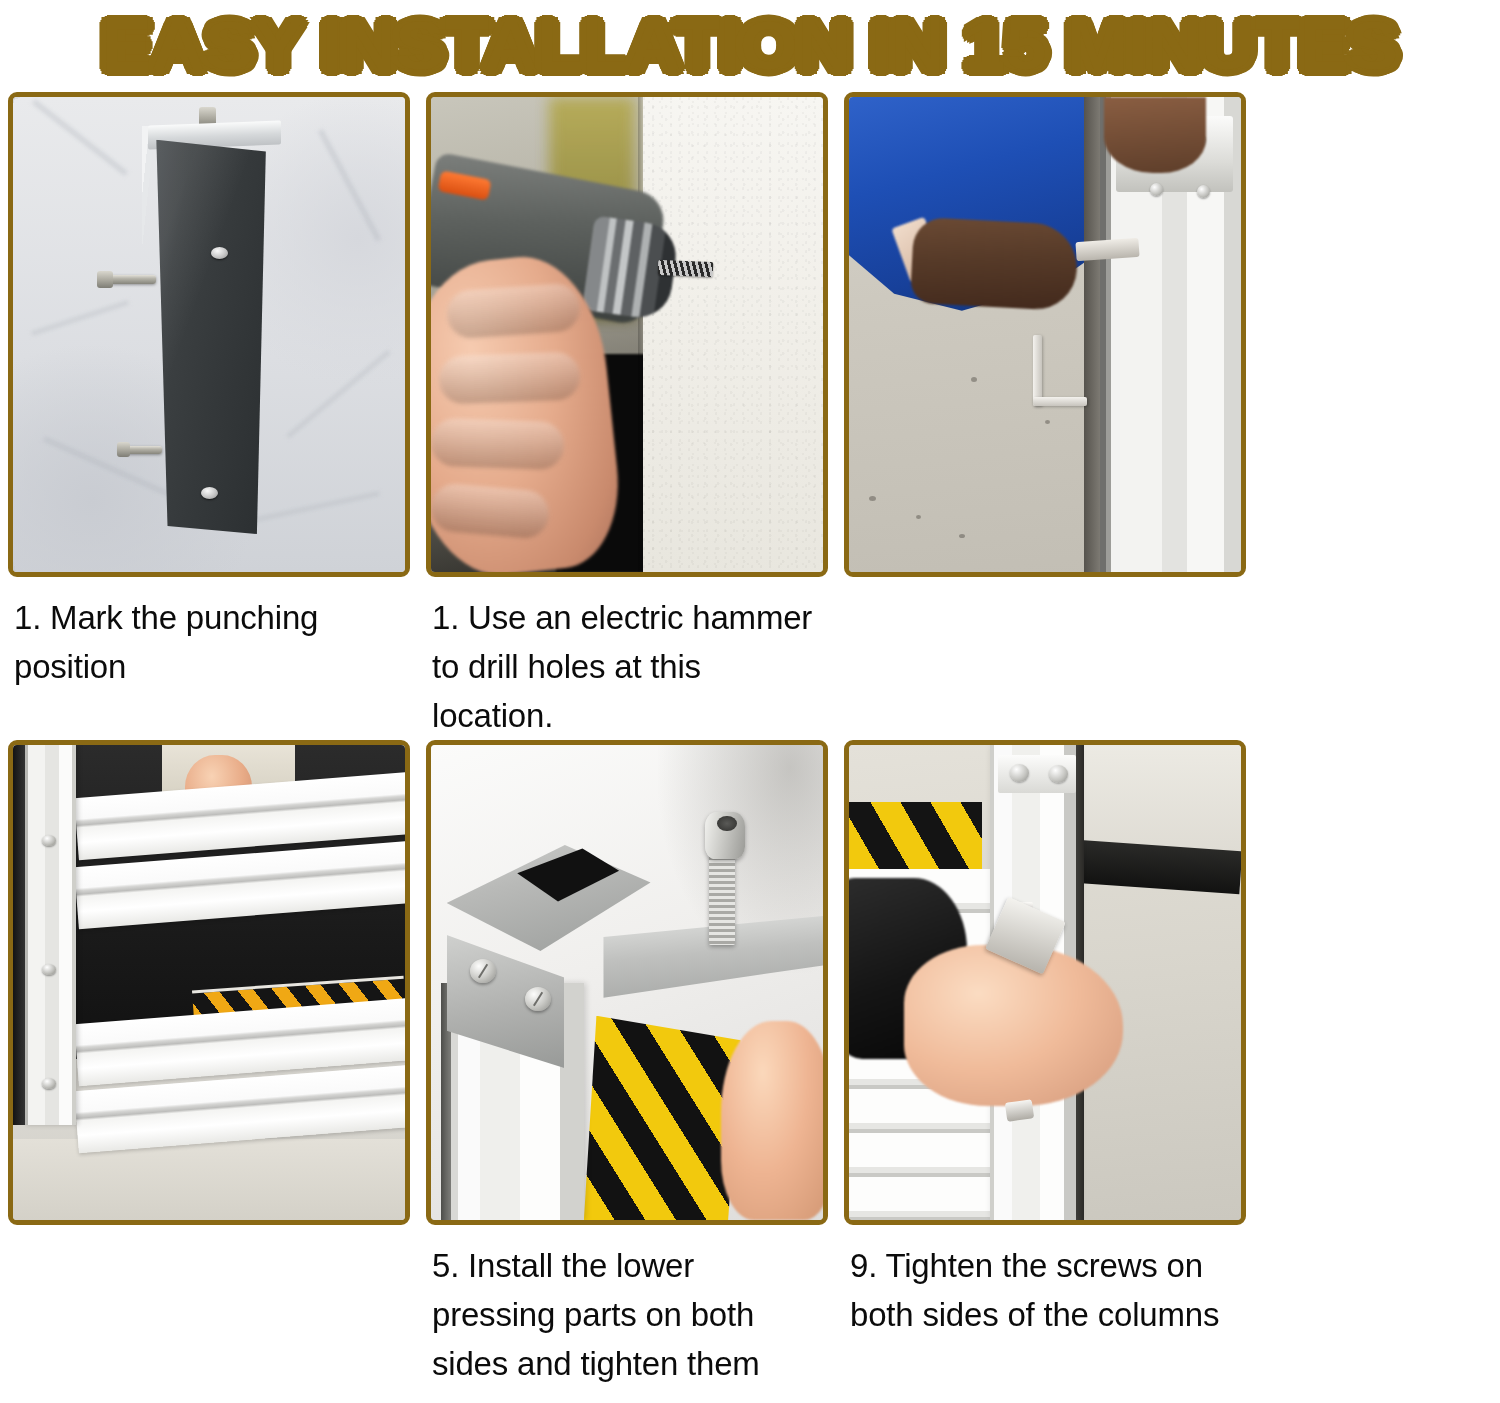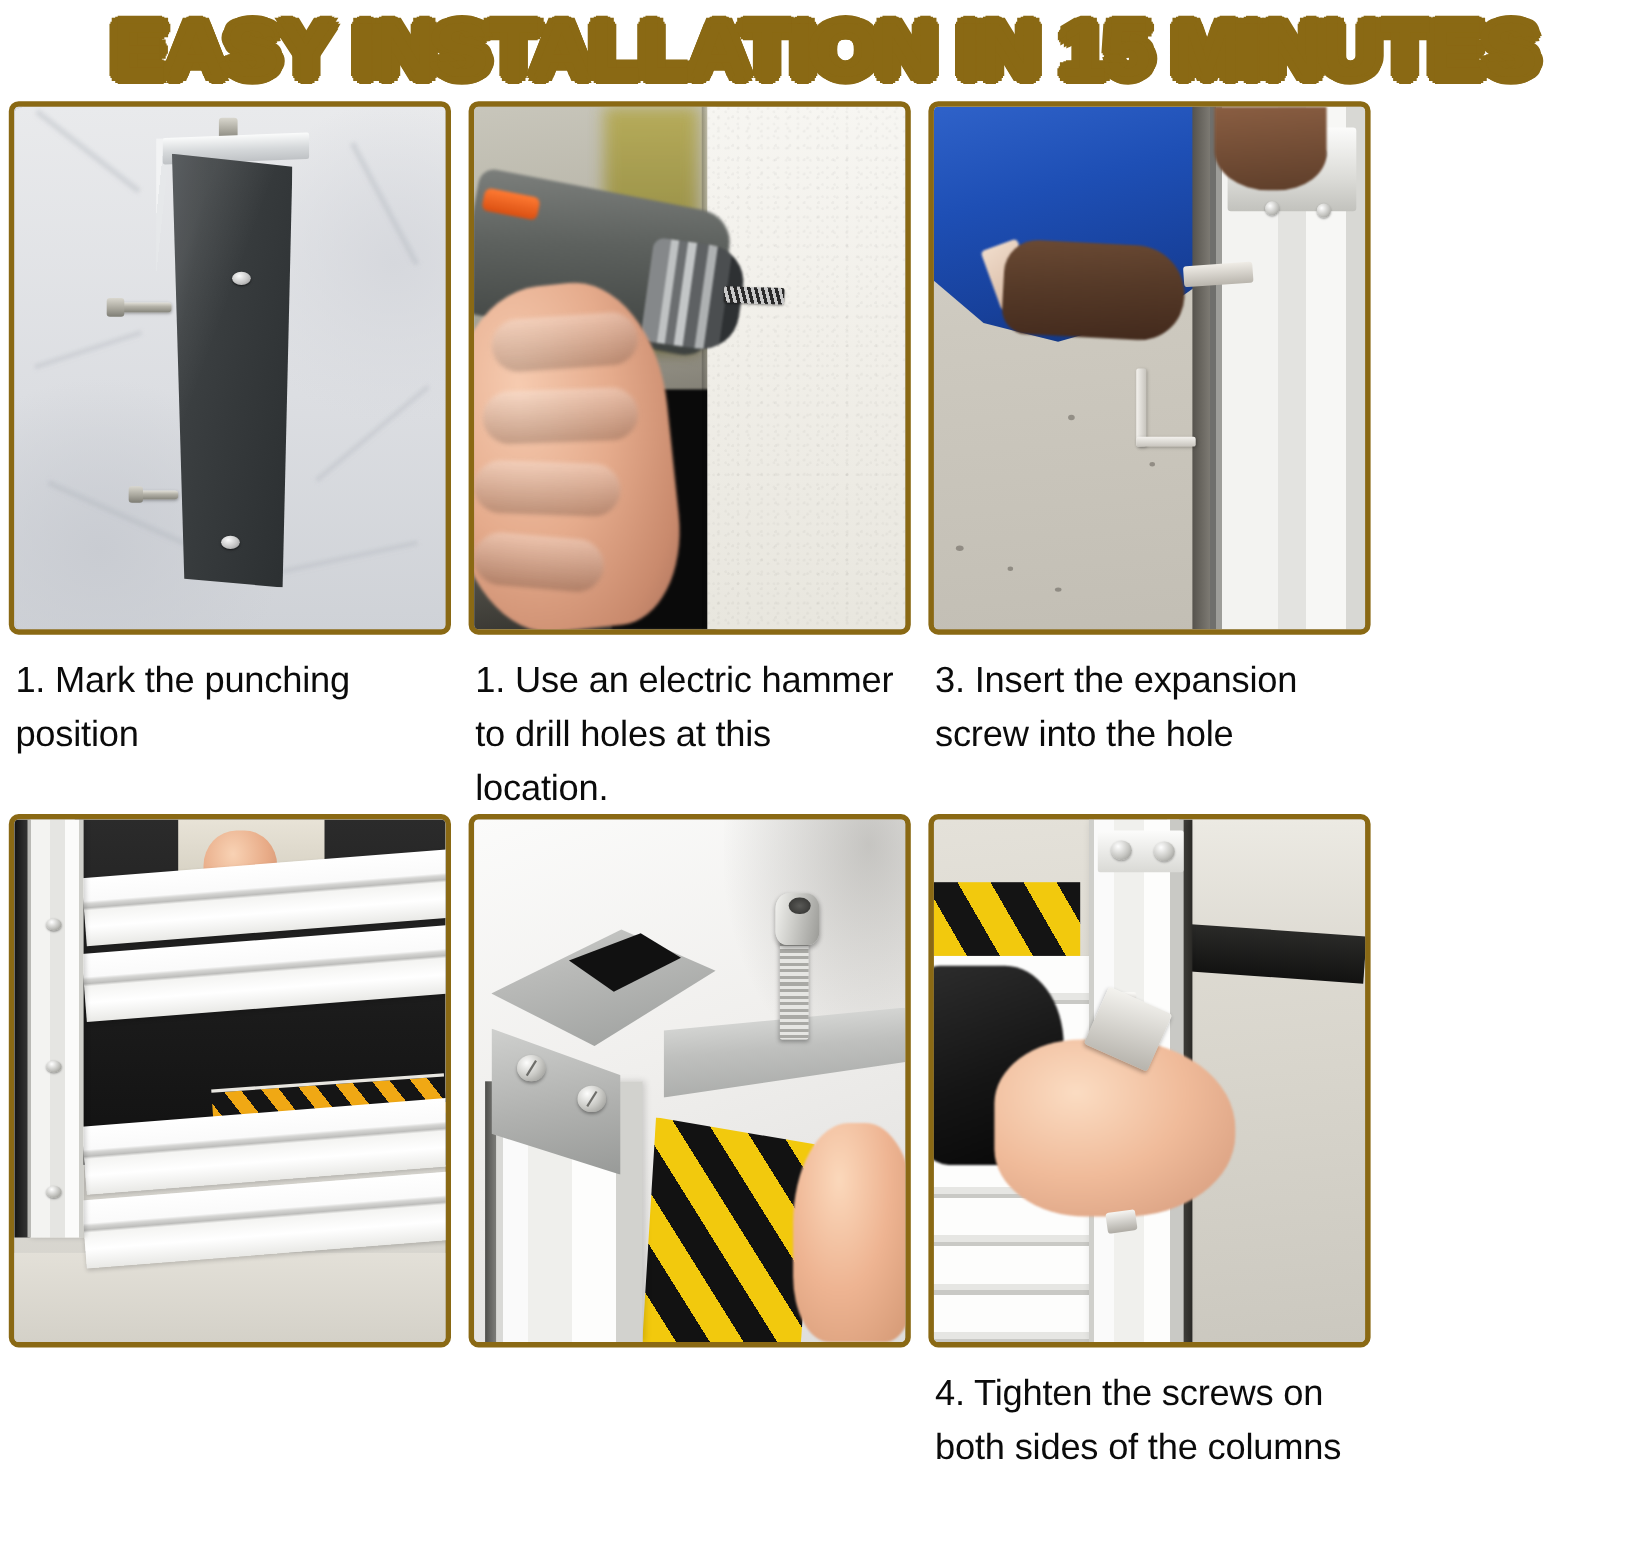--- a/index.html
+++ b/index.html
@@ -682,21 +682,20 @@
         <div class="p3-cuff"></div>
         <div class="p3-arm"></div>
         <div class="p3-hand2"></div>
         <div class="p3-tool"></div>
         <div class="p3-allen">
           <div class="p3-allen-v"></div>
           <div class="p3-allen-h"></div>
         </div>
       </div>
     </div>
-    <div class="caption">3. Insert the expansion screw into the hole</div>
   </div>
 
   <div class="cell">
     <div class="photo-frame">
       <div class="photo">
         <div class="p4-bg"></div>
         <div class="p4-dark"></div>
         <div class="p4-person"></div>
         <div class="p4-hand"></div>
         <div class="p4-floor"></div>
@@ -727,20 +726,21 @@
         <div class="p5-slot"></div>
         <div class="p5-face"></div>
         <div class="p5-fscrew" style="left:10%;top:45%"></div>
         <div class="p5-fscrew" style="left:24%;top:51%"></div>
         <div class="p5-bolt-shaft"></div>
         <div class="p5-bolt-head"></div>
         <div class="p5-bolt-hole"></div>
         <div class="p5-thumb"></div>
       </div>
     </div>
+    <div class="caption tall">5. Install the lower pressing parts on both sides and tighten them</div>
   </div>
 
   <div class="cell">
     <div class="photo-frame">
       <div class="photo">
         <div class="p6-bg"></div>
         <div class="p6-wallR"></div>
         <div class="p6-baseboard"></div>
         <div class="p6-boards"></div>
         <div class="p6-hazard"></div>
@@ -749,16 +749,16 @@
         <div class="p6-topbracket"></div>
         <div class="p6-bscrew" style="left:41%;top:4%"></div>
         <div class="p6-bscrew" style="left:51%;top:4.2%"></div>
         <div class="p6-sleeve"></div>
         <div class="p6-hand"></div>
         <div class="p6-keytip"></div>
         <div class="p6-key"></div>
         <div class="p6-lowscrew"></div>
       </div>
     </div>
-    <div class="caption tall">4. Tighten the screws on both sides of the columns</div>
+    <div class="caption tall">9. Tighten the screws on both sides of the columns</div>
   </div>
 
 </div>
 
 </body></html>

